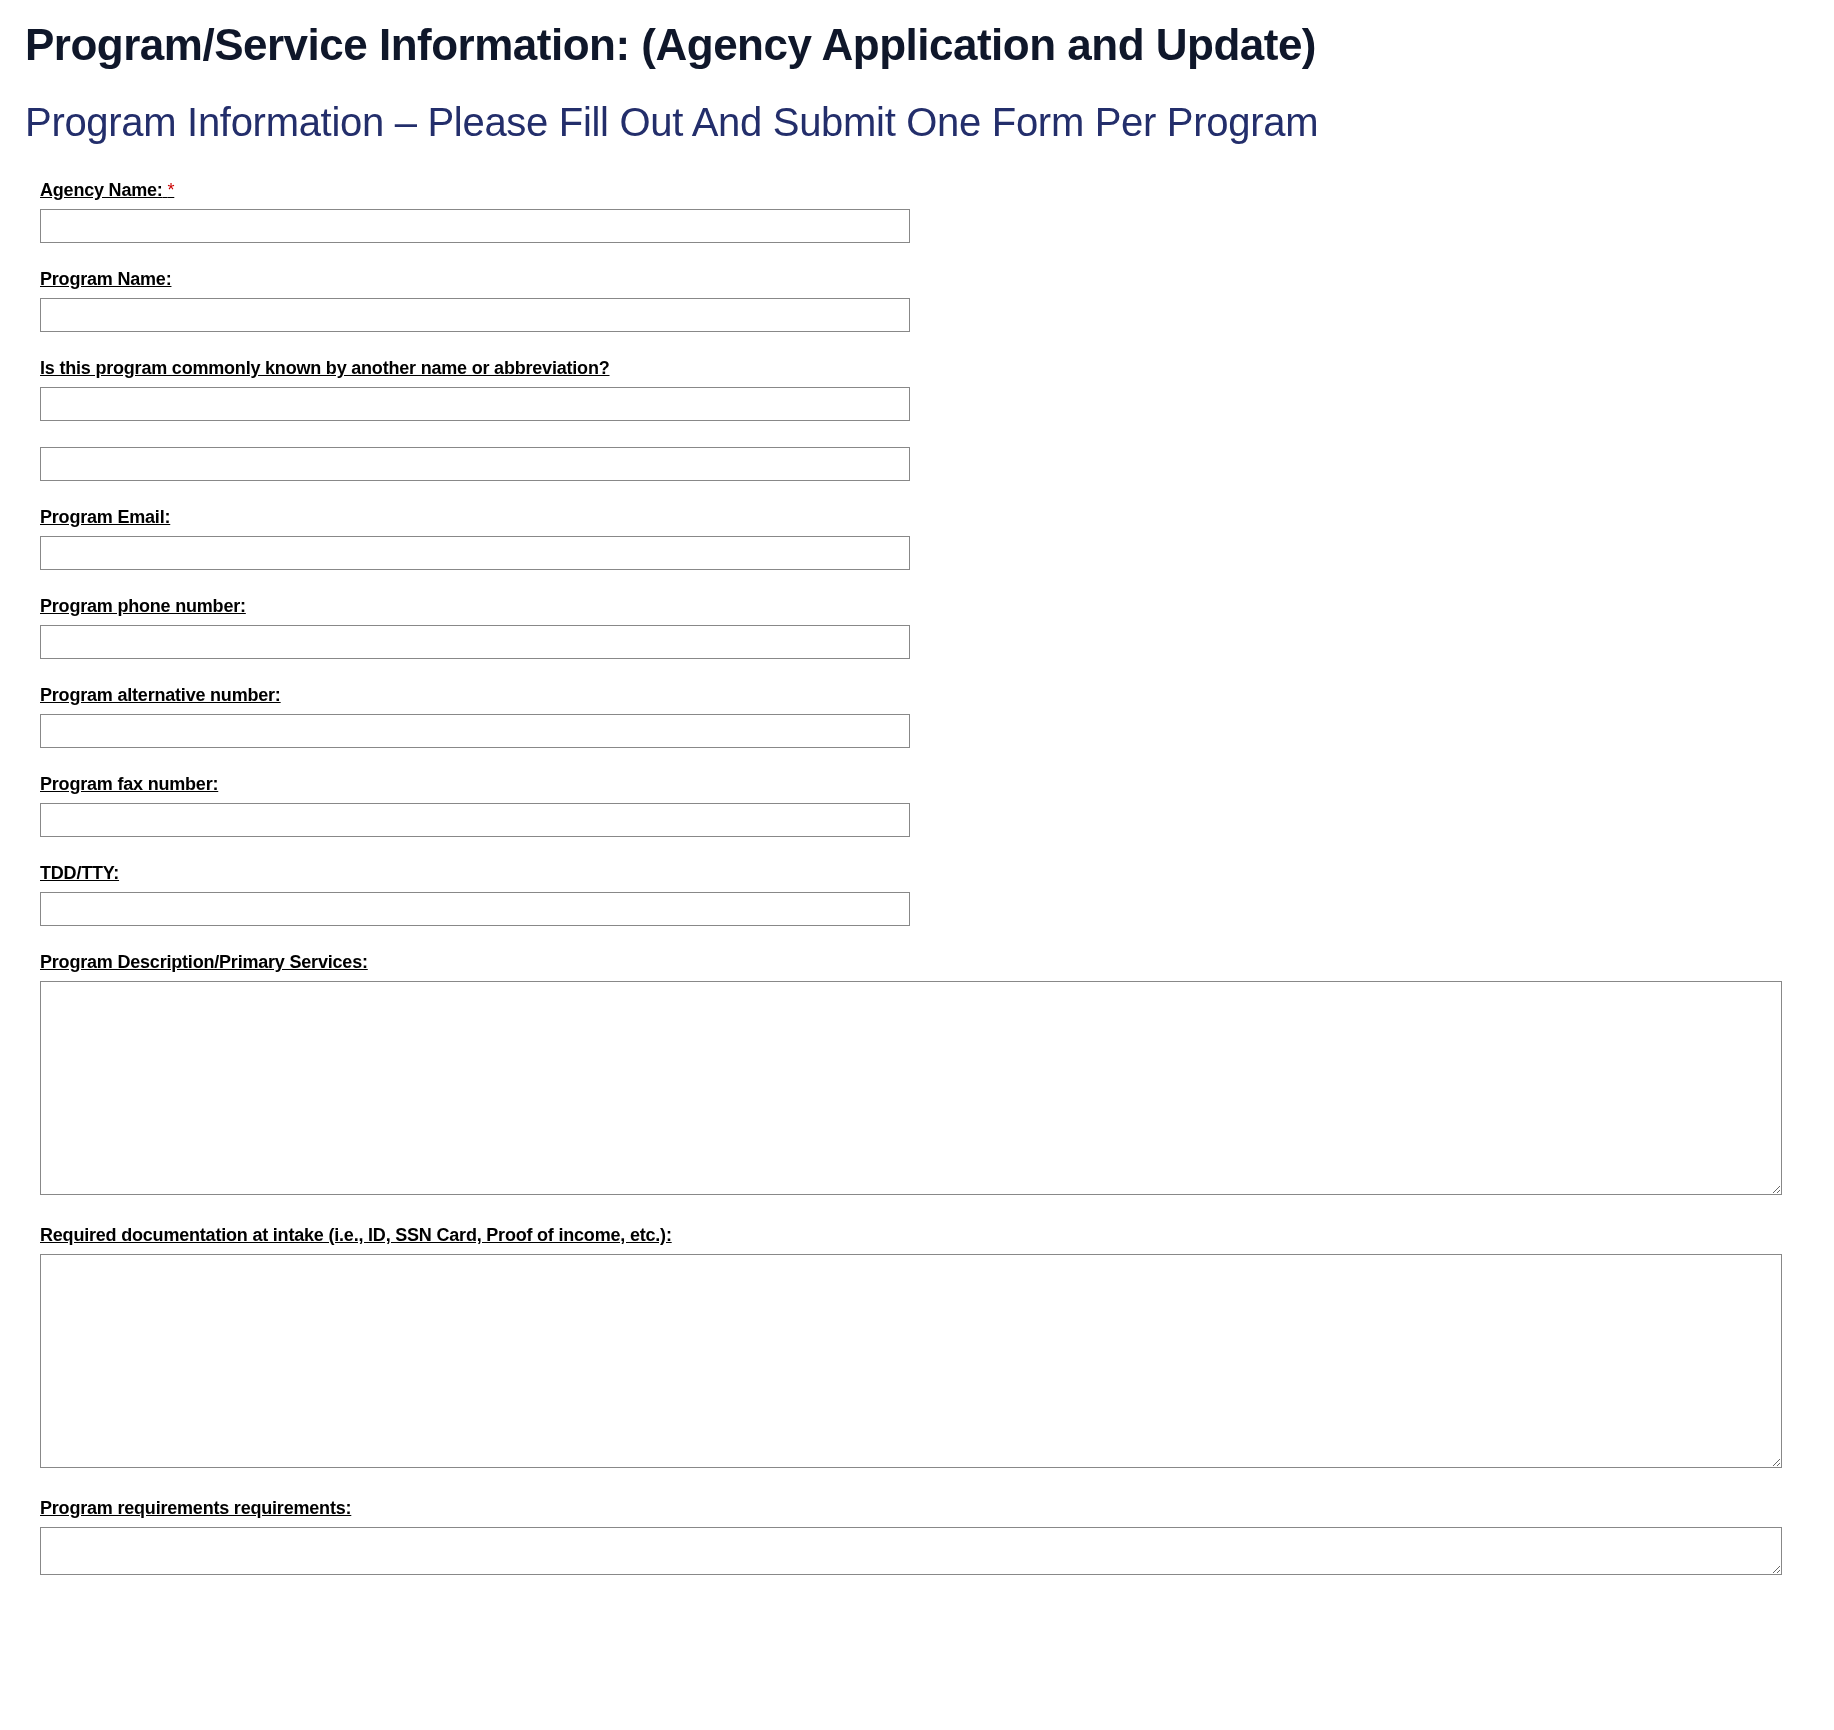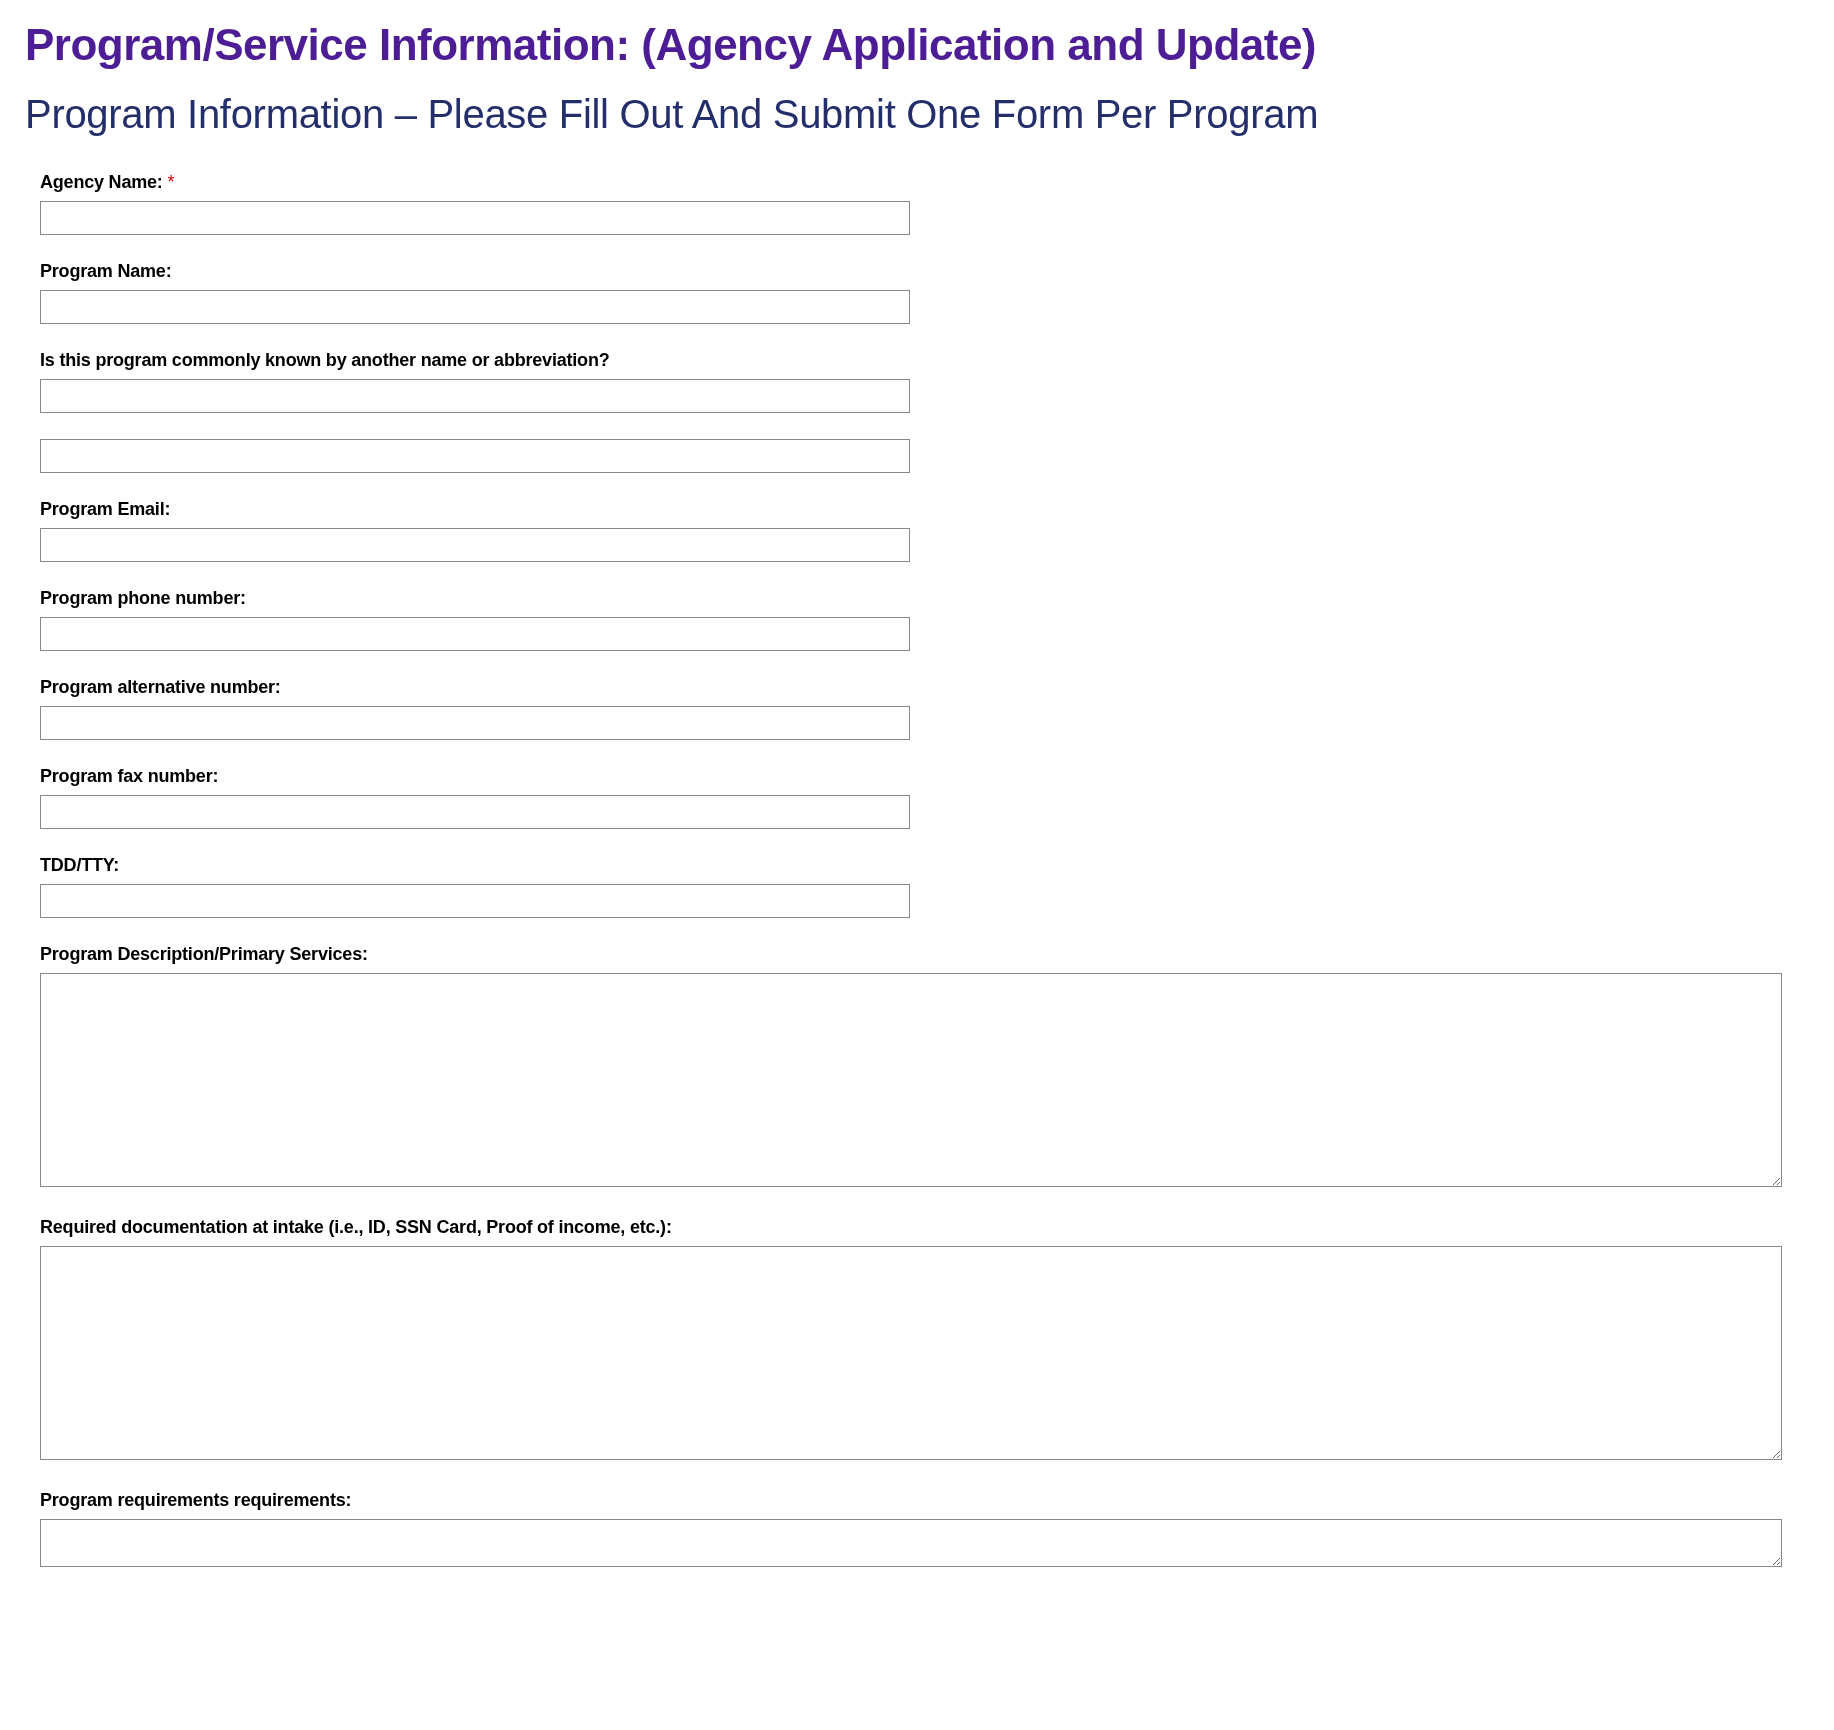--- a/index.html
+++ b/index.html
@@ -6,35 +6,36 @@
       box-sizing: border-box;
       margin: 0;
       padding: 0;
     }
     body {
       font-family: -apple-system, BlinkMacSystemFont, "Segoe UI", Helvetica, Arial, sans-serif;
       background: #ffffff;
       padding: 20px 25px;
     }
     h1.page-title {
-      color: #4c1d95;
+      color: #0f172a;
       font-size: 44px;
       font-weight: 600;
-      margin-bottom: 22px;
+      margin-bottom: 30px;
       letter-spacing: -0.5px;
     }
     h2.page-subtitle {
       color: #232e6b;
       font-size: 40px;
       font-weight: 500;
       margin-bottom: 35px;
       letter-spacing: -0.3px;
     }
     .form-wrapper {
       padding-left: 15px;
+      text-decoration: underline;
     }
     .field-group {
       margin-bottom: 26px;
     }
     .field-label {
       display: block;
       font-weight: 700;
       font-size: 18px;
       color: #000000;
       margin-bottom: 8px;

